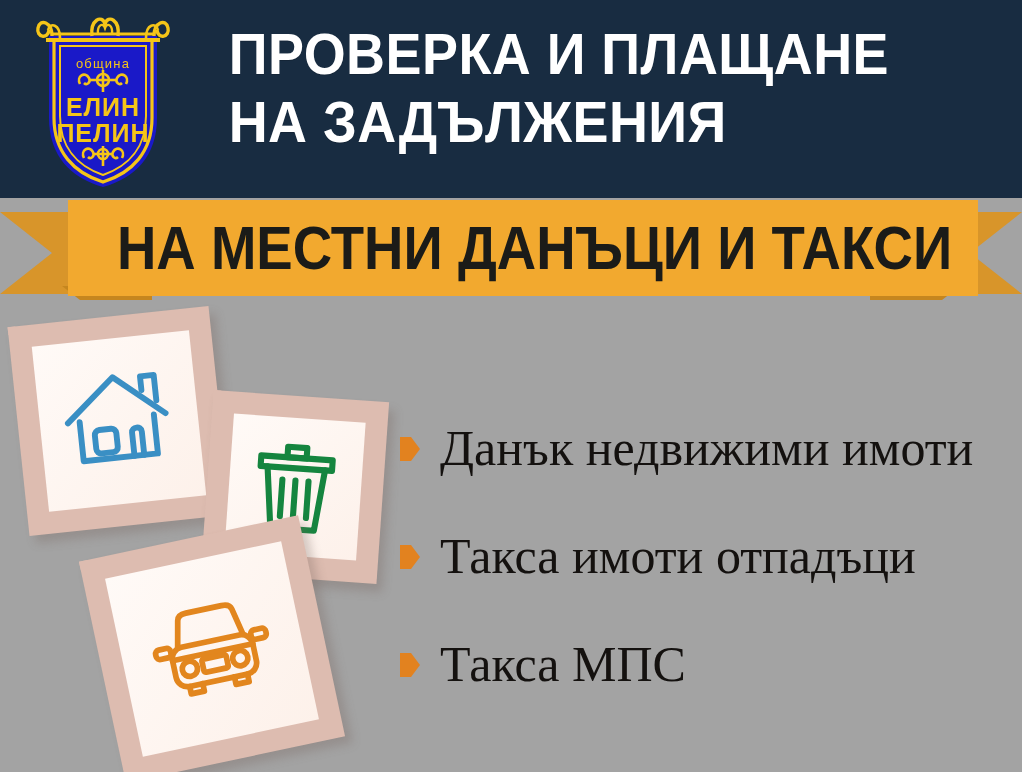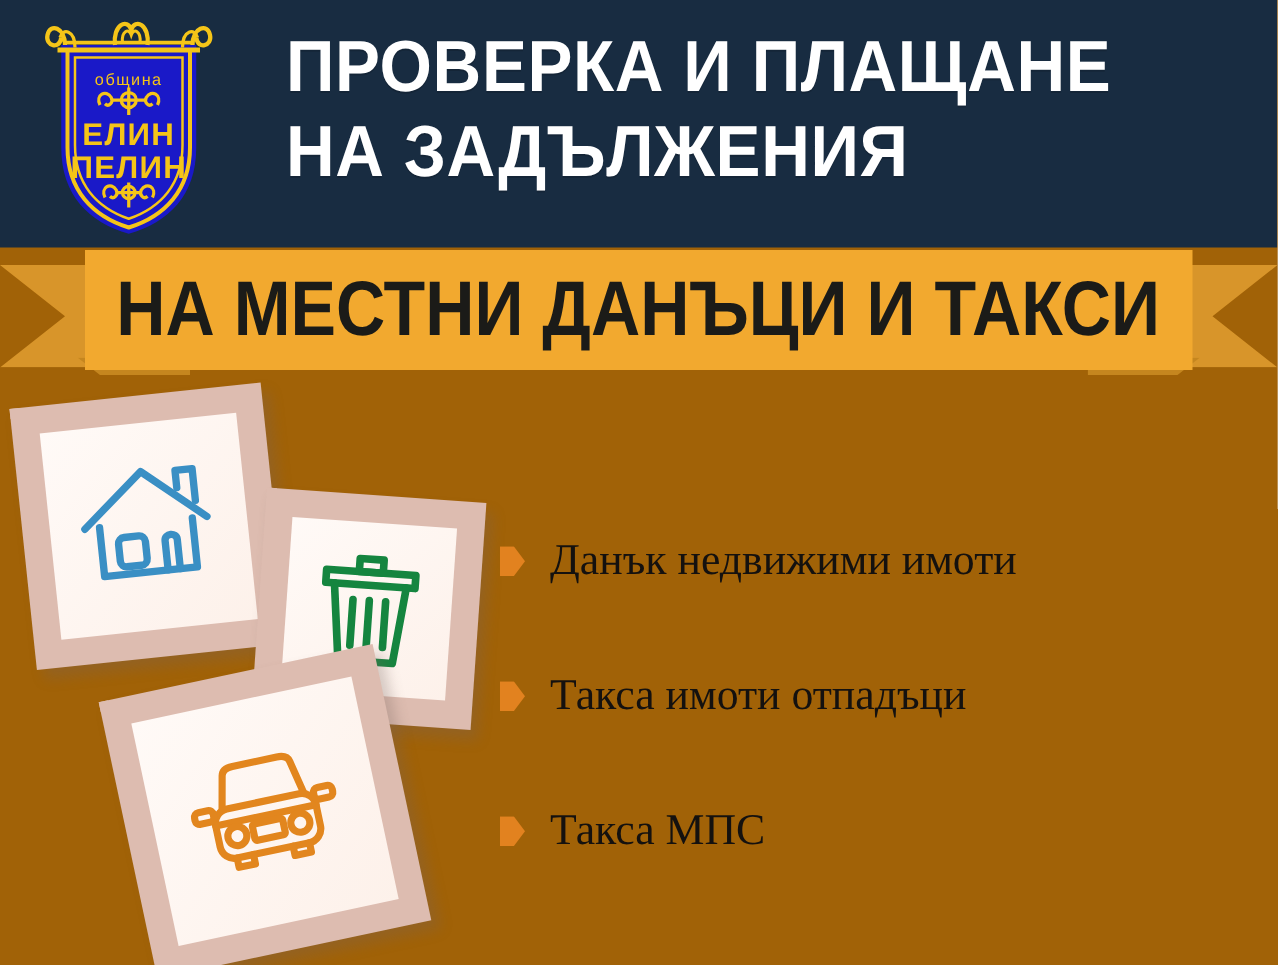--- a/index.html
+++ b/index.html
@@ -2,21 +2,21 @@
 <html><head>
 <meta charset="utf-8">
 <style>
   html,body{margin:0;padding:0;}
   body{
     width:1022px;height:772px;
     background:#e8e2da;
     font-family:"Liberation Sans",sans-serif;
     overflow:hidden;position:relative;
   }
-  #page{position:relative;width:1022px;height:772px;overflow:hidden;background:#a16207;}
+  #page{position:relative;width:1022px;height:772px;overflow:hidden;background:#a3a3a3;}
 
   
   .header{
     position:absolute;left:0;top:0;width:1022px;height:198px;
     background:#182c41;
     display:flex;align-items:flex-start;
   }
   .crest{
     position:absolute;left:32px;top:6px;width:142px;height:186px;
   }
@@ -57,21 +57,21 @@
     clip-path:polygon(0 0, 90px 0, 90px 14px, 18px 14px);
   }
   .ribbon-shadow-r{
     position:absolute;right:62px;top:88px;width:90px;height:14px;
     background:#c5861f;
     clip-path:polygon(0 0, 90px 0, 72px 14px, 0 14px);
   }
   .ribbon-main{
     position:absolute;left:68px;top:2px;width:886px;height:96px;
     background:#f2a92f;
-    display:flex;align-items:center;justify-content:center;
+    display:flex;align-items:center;justify-content:center;padding-left:24px;
   }
   .ribbon-text{
     color:#1b1b18;
     font-family:"Liberation Sans",sans-serif;
     font-weight:bold;
     font-size:62px;
     line-height:64px;
     letter-spacing:0px;
     transform:scaleX(0.88);
     white-space:nowrap;
@@ -125,21 +125,21 @@
     display:flex;align-items:center;
     height:56px;margin-bottom:52px;
   }
   .bullet{
     width:20px;height:24px;flex:0 0 20px;margin-right:20px;margin-top:2px;
     background:#e2821f;
     clip-path:polygon(0 0,11px 0,20px 12px,11px 24px,0 24px);
   }
   .li-text{
     font-family:"Liberation Serif",serif;
-    font-size:35px;
+    font-size:50px;
     line-height:50px;
     color:#14110f;
     white-space:nowrap;
   }
 </style>
 </head>
 <body>
 
 <div id="page">
 

